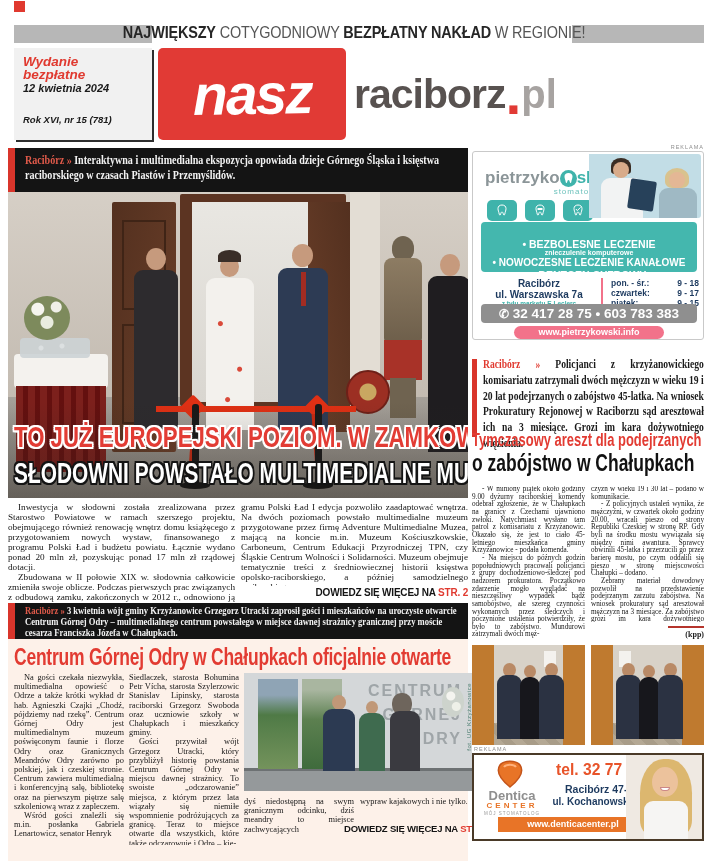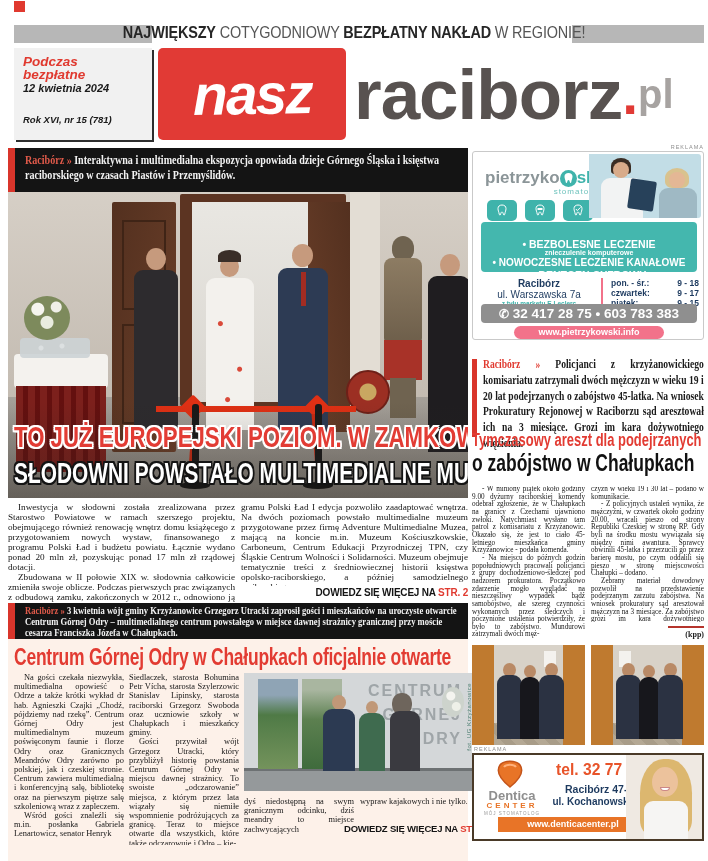--- a/index.html
+++ b/index.html
@@ -19,21 +19,21 @@
   
   .infobox{position:absolute;left:14px;top:48px;width:138px;height:92px;background:#f1f1f1;
     padding:7px 9px;font-style:italic;box-shadow:2px 2px 0 #2e2e2e;}
   .edition{color:#e0392f;font-weight:bold;font-size:13.5px;line-height:13px;}
   .info-line{font-size:9.5px;font-weight:bold;margin-top:20px;color:#1a1a1a;}
   .logo-box{position:absolute;left:158px;top:48px;width:188px;height:92px;background:#e13a35;
     border-radius:5px;display:flex;align-items:center;justify-content:center;}
   .logo-nasz{color:#fff;font-weight:bold;font-style:italic;font-size:57px;letter-spacing:-2px;
     transform:rotate(-1deg);}
   .logo-right{position:absolute;left:354px;top:48px;height:92px;display:flex;align-items:center;}
-  .logo-rac{color:#585250;font-weight:bold;font-size:71px;letter-spacing:-1px;text-align:center;}
+  .logo-rac{color:#585250;font-weight:bold;font-size:41px;letter-spacing:-1px;text-align:center;}
   .logo-dot{color:#e13a35;font-weight:bold;font-size:57px;}
   .logo-pl{color:#a7a3a1;font-weight:bold;font-size:40px;}
 
   
   .kicker{position:absolute;left:8px;width:460px;background:#141414;color:#f3f3f3;
     font-family:"Liberation Serif",serif;font-weight:bold;overflow:hidden;}
   .kicker .accent{position:absolute;left:0;top:0;bottom:0;width:7px;background:#d9352b;}
   .k-inner{position:absolute;left:17px;top:5px;transform-origin:0 0;}
   .k-loc,.k-sep{color:#e05a4a;}
 
@@ -89,21 +89,21 @@
   <div class="graybar" style="left:14px;width:138px;"></div>
   <div class="graybar" style="left:572px;width:132px;"></div>
   <div class="topbar-text">
     <span class="tb-b">NAJWIĘKSZY</span>
     <span class="tb-l">COTYGODNIOWY</span>
     <span class="tb-b">BEZPŁATNY NAKŁAD</span>
     <span class="tb-l">W REGIONIE!</span>
   </div>
 
   <div class="infobox">
-    <div class="edition">Podczas</div>
+    <div class="edition">Wydanie</div>
     <div class="edition">bezpłatne</div>
     <div class="info-line" style="font-size:11px;margin-top:1px;">12 kwietnia 2024</div>
     <div class="info-line">Rok XVI, nr 15 (781)</div>
     <div class="info-line">ISSN 1689-5606</div>
     <div class="info-line">
       <span>www.</span><span style="color:#e0392f">nasz</span><span>raciborz.pl</span>
     </div>
   </div>
   <div class="logo-box">
     <span class="logo-nasz">nasz</span>
@@ -277,21 +277,21 @@
       <div class="person" style="left:70px;top:34px;width:38px;height:30px;background:#9fb9c4;"></div>
     </div>
     <div class="teal-band">
       <div style="font-size:10.5px;font-weight:bold;margin-top:16px;">• BEZBOLESNE LECZENIE</div>
       <div style="font-size:7px;font-weight:bold;margin-top:-1px;">znieczulenie komputerowe</div>
       <div style="font-size:10px;font-weight:bold;margin-top:1px;">• NOWOCZESNE LECZENIE KANAŁOWE</div>
       <div style="font-size:10.5px;font-weight:bold;margin-top:1px;">• RENTGEN CYFROWY</div>
     </div>
     <div class="abs" style="left:10px;top:126px;width:112px;text-align:center;color:#1d3a5f;">
       <div style="font-size:10px;font-weight:bold;">Racibórz</div>
-      <div style="font-size:10px;font-weight:normal;">ul. Warszawska 7a</div>
+      <div style="font-size:10px;font-weight:bold;">ul. Warszawska 7a</div>
       <div style="font-size:6.5px;color:#3fb3ab;font-weight:bold;">z tyłu marketu E.Leclerc</div>
     </div>
     <div class="abs" style="left:128px;top:126px;width:2px;height:26px;background:#f2728a;"></div>
     <div class="abs" style="left:138px;top:126px;width:88px;">
       <div class="hours-row">
         <span>pon. - śr.:</span>
         <span>9 - 18</span>
       </div>
       <div class="hours-row">
         <span>czwartek:</span>

